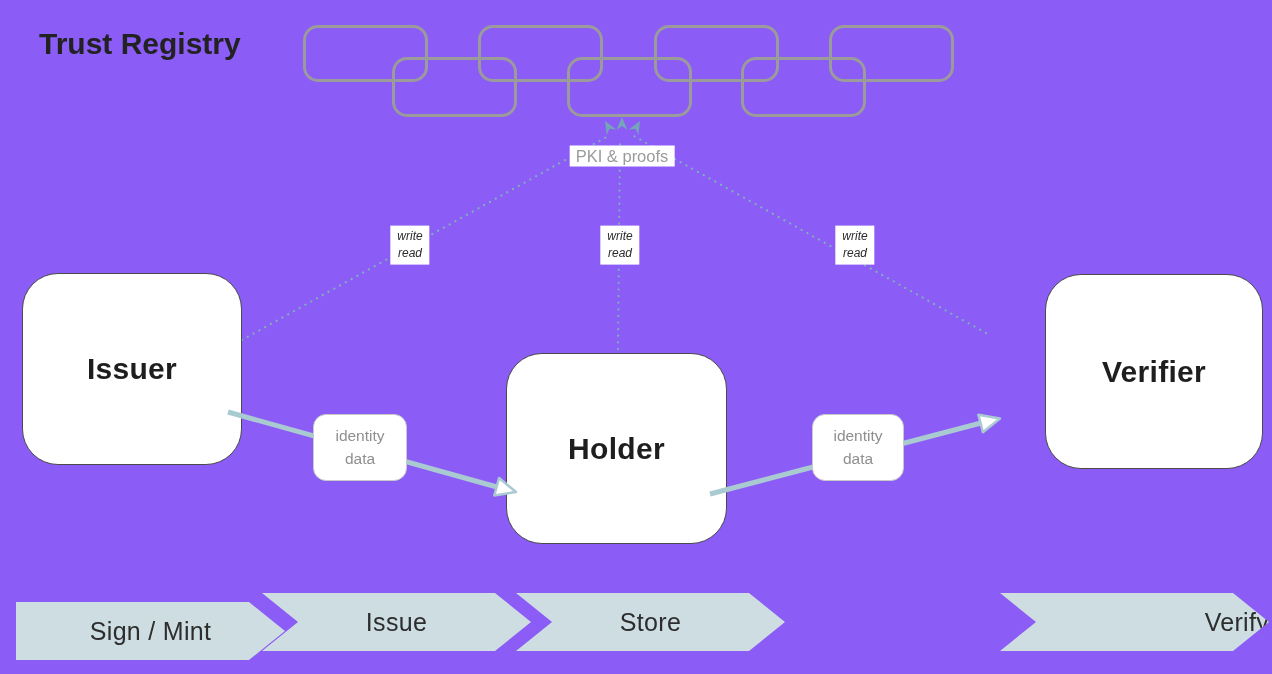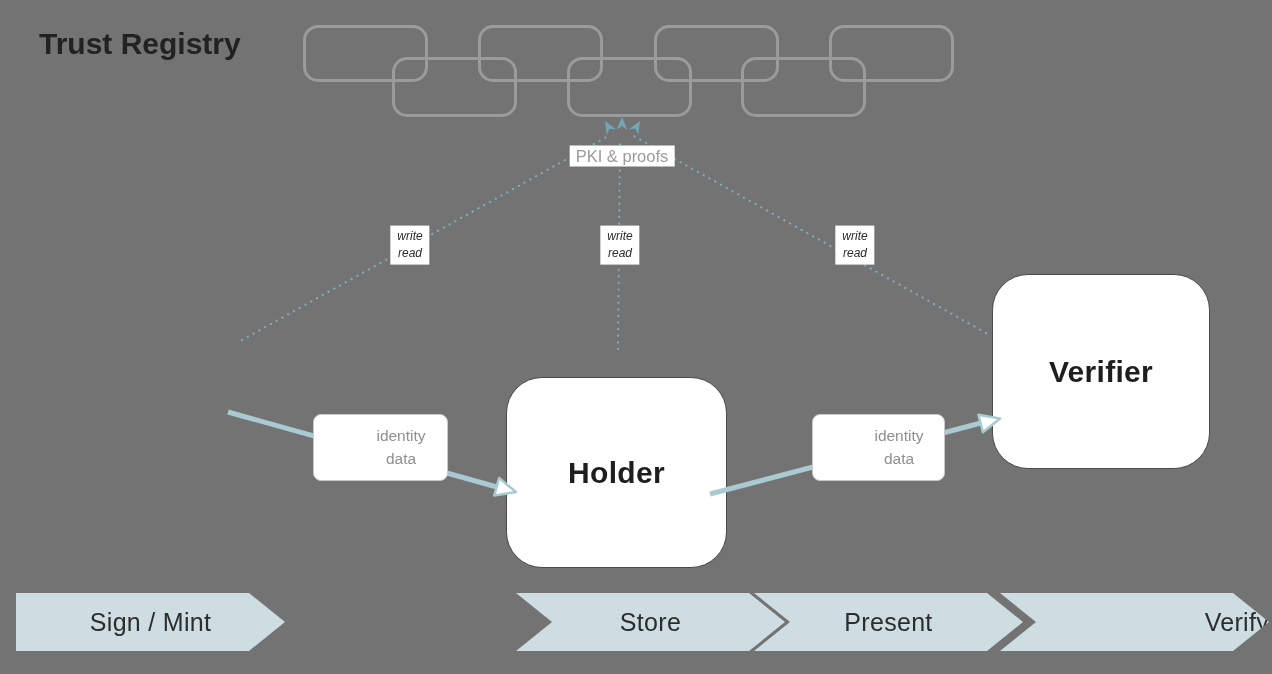--- a/index.html
+++ b/index.html
@@ -1,19 +1,19 @@
 <!DOCTYPE html>
 <html><head>
 <meta charset="utf-8">
 <style>
   html,body{margin:0;padding:0;background:#ffffff;}
   #stage{
     position:relative;
     width:1272px;height:674px;
-    background:#737373;
+    background:#8b5cf6;
     font-family:"Liberation Sans", sans-serif;
     overflow:hidden;
   }
   
   .title{
     position:absolute;left:39px;top:27px;
     font-size:30px;font-weight:bold;color:#222222;letter-spacing:0px;
   }
   
   .chain-link{
@@ -36,57 +36,57 @@
     background:#ffffff;
     border:1.6px solid #4a4a4a;
     border-radius:36px;
     display:flex;align-items:center;justify-content:center;
     z-index:3;
   }
   .actor .actor-label{
     font-size:30px;font-weight:bold;color:#1e1e1e;letter-spacing:0.3px;
   }
   .actor.issuer{left:22px;top:273px;width:218px;height:190px;}
-  .actor.holder{left:506px;top:353px;width:219px;height:189px;margin-top:24px;}
-  .actor.verifier{left:992px;top:274px;width:216px;height:193px;}
+  .actor.holder{left:506px;top:353px;width:219px;height:189px;}
+  .actor.verifier{left:1045px;top:274px;width:216px;height:193px;}
   
   .write-read{
     position:absolute;z-index:3;
     transform:translate(-50%,-50%);
     background:#ffffff;padding:2px 7px;
     font-size:12px;font-style:italic;color:#2b2b2b;
     text-align:center;line-height:1.45;
   }
   .pki-label{
     position:absolute;left:622px;top:156px;z-index:3;
     transform:translate(-50%,-50%);
     background:#ffffff;padding:1px 6px;
     font-size:16.5px;color:#9b9b9b;white-space:nowrap;
   }
   
   .identity-badge{
     position:absolute;z-index:5;
     background:#ffffff;
-    border:1.6px solid #c9c9c9;border-radius:8px;
+    border:1.6px solid #c9c9c9;border-radius:13px;
     display:flex;flex-direction:column;align-items:center;justify-content:center;
-    font-size:15.5px;color:#8f8f8f;line-height:1.45;text-align:center;padding-left:41px;
+    font-size:15.5px;color:#8f8f8f;line-height:1.45;text-align:center;
   }
   .identity-badge.b1{left:313px;top:414px;width:92px;height:65px;}
   .identity-badge.b2{left:812px;top:414px;width:90px;height:65px;}
   
   .step{
     position:absolute;top:593px;height:58px;width:269px;
     background:#cddde1;
     display:flex;align-items:center;justify-content:center;
     font-size:25px;color:#2d2d2d;letter-spacing:0.3px;
     z-index:1;
   }
   .step.first{clip-path:polygon(0 0,233px 0,269px 29px,233px 58px,0 58px);}
   .step.notch{clip-path:polygon(0 0,233px 0,269px 29px,233px 58px,0 58px,36px 29px);}
-  .s1{left:16px;} .s2{left:262px;} .s3{left:516px;} .s4{left:754px;} .s5{left:1000px;justify-content:flex-end;}
+  .s1{left:16px;margin-top:9px;} .s2{left:262px;} .s3{left:516px;} .s4{left:754px;} .s5{left:1000px;justify-content:flex-end;}
 </style>
 </head>
 <body>
 
 <div id="stage">
 
   <div class="title">Trust Registry</div>
 
   <div class="chain-link cl-t cl1"></div>
   <div class="chain-link cl-b cl2"></div>
@@ -115,20 +115,23 @@
     <span>write</span><br>
     <span>read</span>
   </div>
   <div class="write-read" style="left:855px;top:245px;">
     <span>write</span><br>
     <span>read</span>
   </div>
 
   <div class="pki-label">PKI &amp; proofs</div>
 
+  <div class="actor issuer">
+    <span class="actor-label">Issuer</span>
+  </div>
   <div class="actor holder">
     <span class="actor-label">Holder</span>
   </div>
   <div class="actor verifier">
     <span class="actor-label">Verifier</span>
   </div>
 
   <svg class="arrow-layer" width="1272" height="674" viewBox="0 0 1272 674">
     <line x1="228" y1="412" x2="497" y2="487" stroke="#aacad2" stroke-width="5"></line>
     <polygon points="516,492 494.3,495.4 499.1,478" fill="#ffffff" stroke="#aacad2" stroke-width="2.5" stroke-linejoin="round"></polygon>
@@ -141,23 +144,23 @@
     <span>data</span>
   </div>
   <div class="identity-badge b2">
     <span>identity</span>
     <span>data</span>
   </div>
 
   <div class="step first s1">
     <span>Sign / Mint</span>
   </div>
+  <div class="step notch s2">
+    <span>Issue</span>
+  </div>
   <div class="step notch s3">
     <span>Store</span>
-  </div>
-  <div class="step notch s4">
-    <span>Present</span>
   </div>
   <div class="step notch s5">
     <span>Verify</span>
   </div>
 
 </div>
 
 </body></html>

